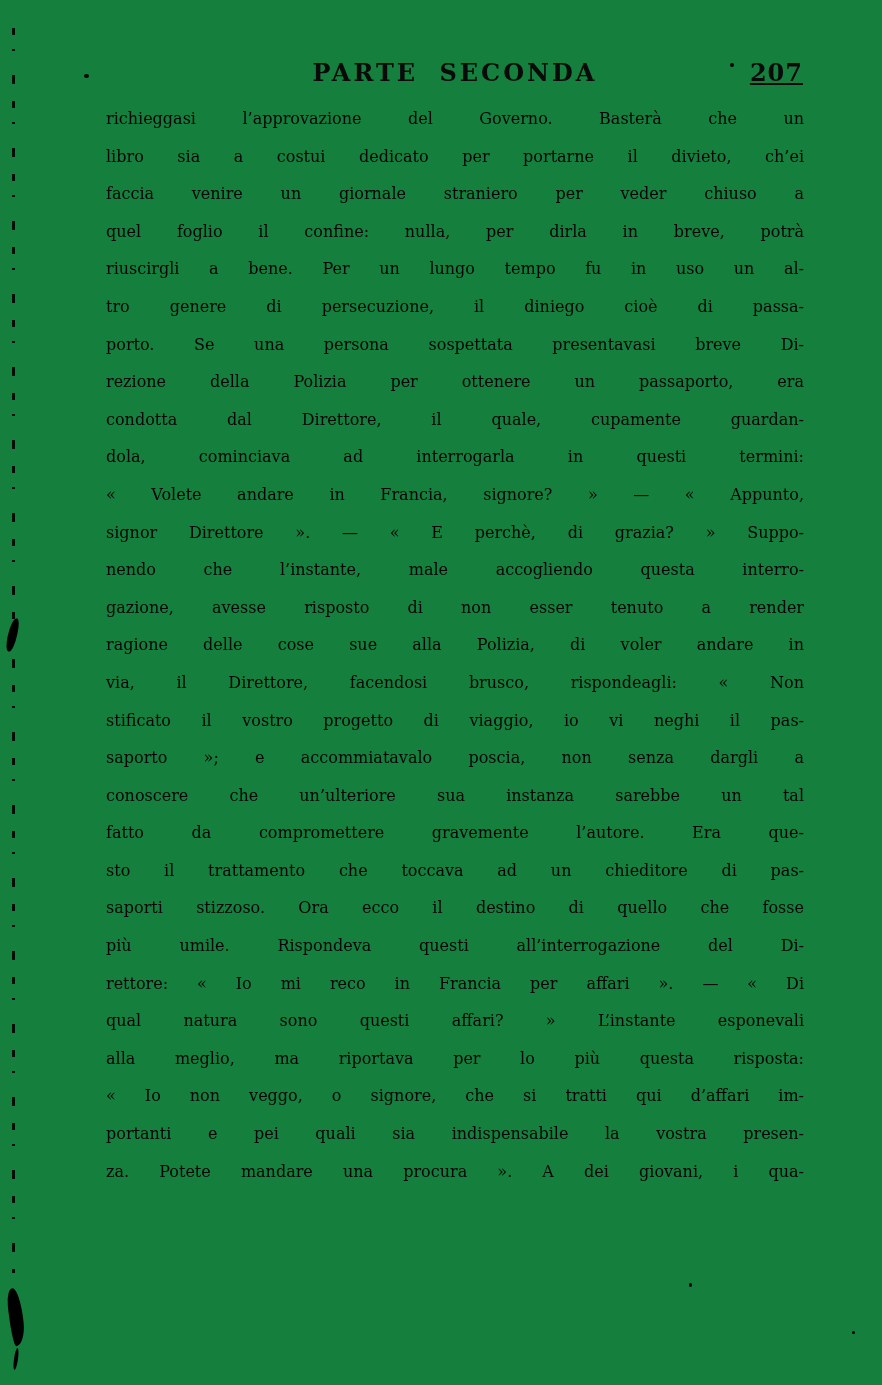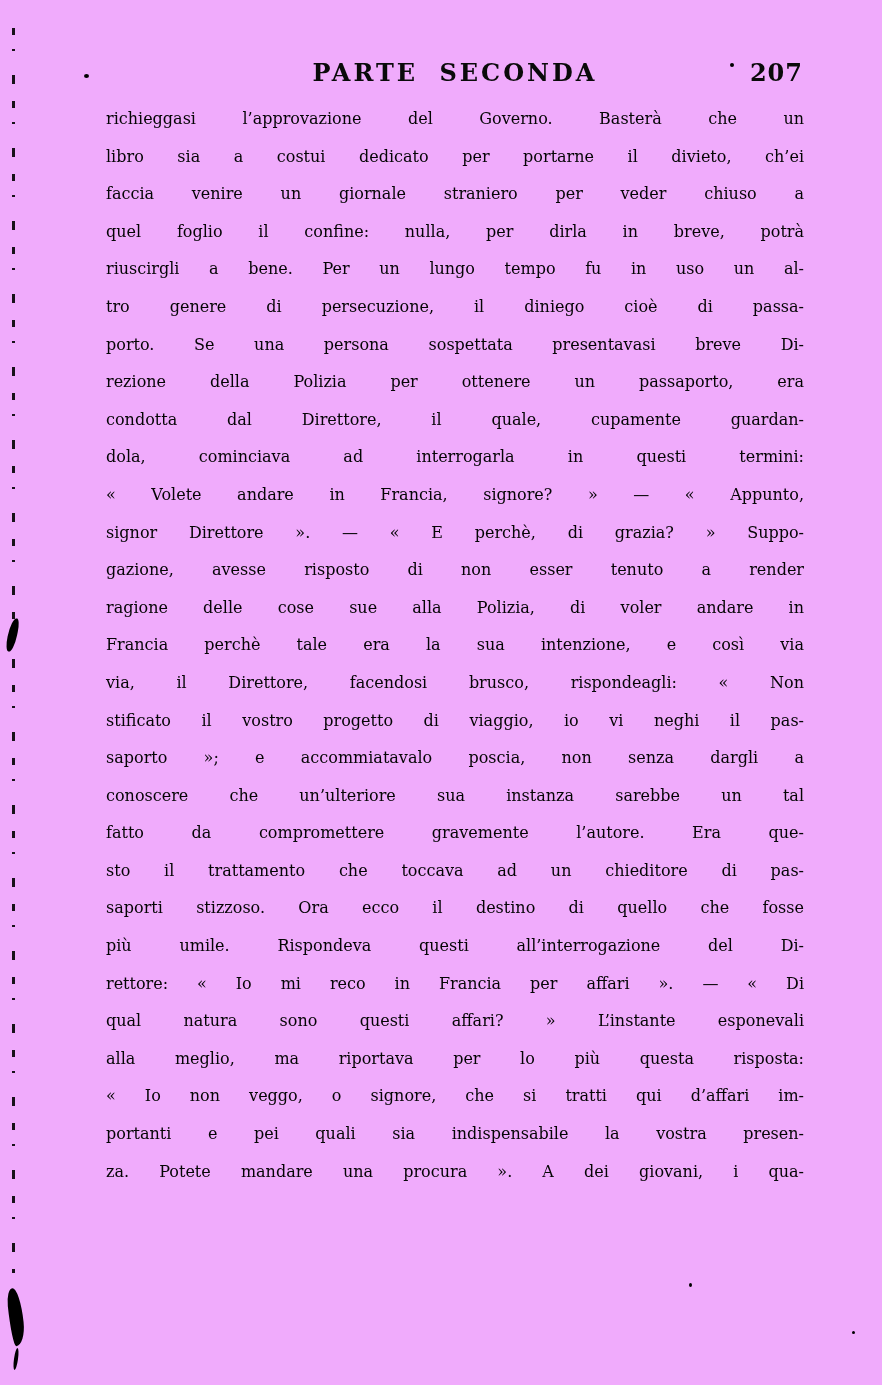--- a/index.html
+++ b/index.html
@@ -4,21 +4,21 @@
 <style>
   html, body {
     margin: 0;
     padding: 0;
     background: #ffffff;
   }
   .page {
     position: relative;
     width: 882px;
     height: 1385px;
-    background: #f0abfc;
+    background: #15803d;
     overflow: hidden;
     font-family: "DejaVu Serif", "Liberation Serif", serif;
     color: #000000;
   }
   
   .header {
     position: absolute;
     left: 105px;
     top: 58px;
     width: 700px;
@@ -34,20 +34,21 @@
     color: #0a0a0a;
   }
   .page-number {
     position: absolute;
     right: 2px;
     top: 0;
     font-size: 24px;
     font-weight: 700;
     letter-spacing: 1px;
     color: #0a0a0a;
+    text-decoration: underline;
   }
   
   .body-text {
     position: absolute;
     left: 106px;
     top: 100px;
     width: 698px;
   }
   .text-line {
     font-size: 16px;
@@ -140,23 +141,23 @@
       <div class="text-line">faccia venire un giornale straniero per veder chiuso a</div>
       <div class="text-line">quel foglio il confine: nulla, per dirla in breve, potrà</div>
       <div class="text-line">riuscirgli a bene. Per un lungo tempo fu in uso un al-</div>
       <div class="text-line">tro genere di persecuzione, il diniego cioè di passa-</div>
       <div class="text-line">porto. Se una persona sospettata presentavasi breve Di-</div>
       <div class="text-line">rezione della Polizia per ottenere un passaporto, era</div>
       <div class="text-line">condotta dal Direttore, il quale, cupamente guardan-</div>
       <div class="text-line">dola, cominciava ad interrogarla in questi termini:</div>
       <div class="text-line">« Volete andare in Francia, signore? » — « Appunto,</div>
       <div class="text-line">signor Direttore ». — « E perchè, di grazia? » Suppo-</div>
+      <div class="text-line">nendo che l’instante, male accogliendo questa interro-</div>
       <div class="text-line">gazione, avesse risposto di non esser tenuto a render</div>
       <div class="text-line">ragione delle cose sue alla Polizia, di voler andare in</div>
-      <div class="text-line">Francia perchè tale era la sua intenzione, e così via</div>
       <div class="text-line">via, il Direttore, facendosi brusco, rispondeagli: « Non</div>
       <div class="text-line">stificato il vostro progetto di viaggio, io vi neghi il pas-</div>
       <div class="text-line">saporto »; e accommiatavalo poscia, non senza dargli a</div>
       <div class="text-line">conoscere che un’ulteriore sua instanza sarebbe un tal</div>
       <div class="text-line">fatto da compromettere gravemente l’autore. Era que-</div>
       <div class="text-line">sto il trattamento che toccava ad un chieditore di pas-</div>
       <div class="text-line">saporti stizzoso. Ora ecco il destino di quello che fosse</div>
       <div class="text-line">più umile. Rispondeva questi all’interrogazione del Di-</div>
       <div class="text-line">rettore: « Io mi reco in Francia per affari ». — « Di</div>
       <div class="text-line">qual natura sono questi affari? » L’instante esponevali</div>

